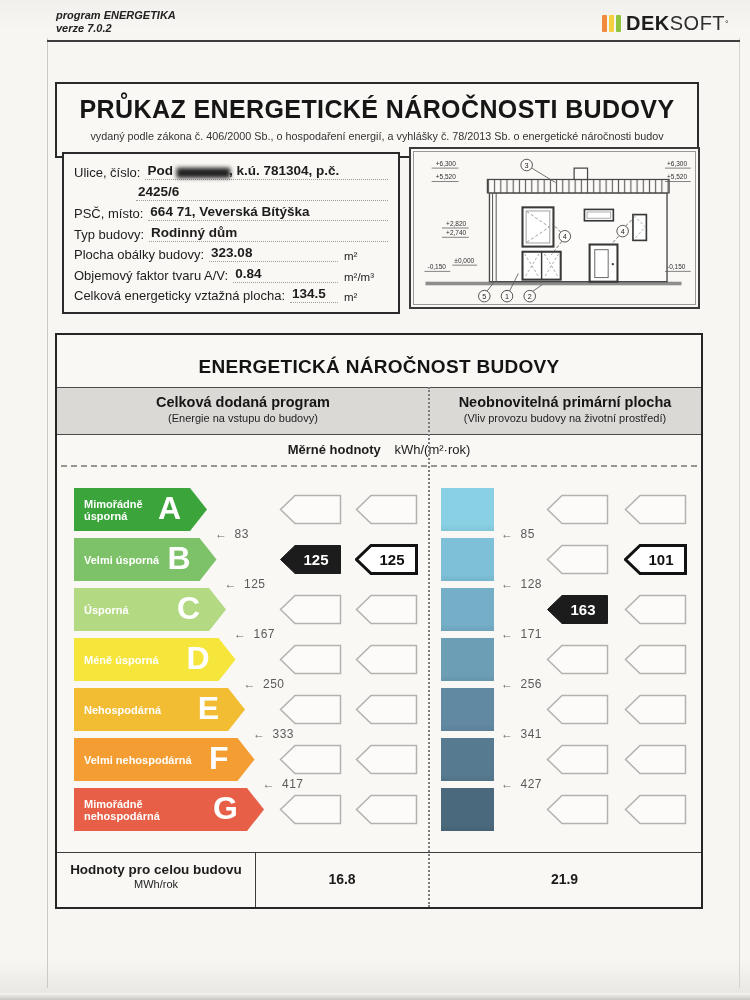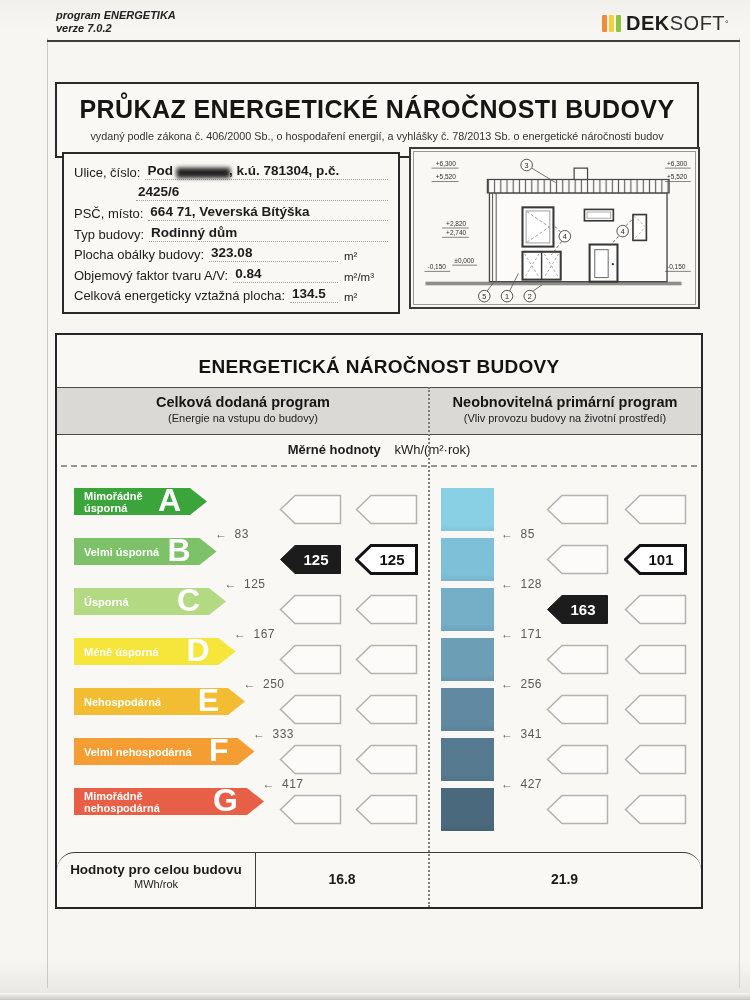--- a/index.html
+++ b/index.html
@@ -45,30 +45,30 @@
   .gcol1{width:372px;text-align:center;padding-top:6px;}
   .gcol2{flex:1;text-align:center;padding-top:6px;}
   .gcol-t{font-size:14.5px;font-weight:bold;color:#161616;}
   .gcol-s{font-size:11px;margin-top:2px;color:#222;}
   .merne{position:absolute;left:0;top:100px;width:100%;height:30px;text-align:center;padding-top:7px;box-sizing:border-box;font-size:13px;}
   .merne b{margin-right:10px;}
   .dashline{position:absolute;left:4px;right:4px;top:130px;border-top:2px dashed #98968f;}
   .vdivider{position:absolute;left:371px;top:52px;bottom:0;width:0;border-left:2px dotted #7d7d7d;}
 
   .scale{position:absolute;left:0;top:131px;width:644px;height:386px;}
-  .class-bar{position:absolute;left:17px;height:27px;
+  .class-bar{position:absolute;left:17px;height:43px;
      clip-path:polygon(0 0,calc(100% - 17px) 0,100% 50%,calc(100% - 17px) 100%,0 100%);}
   .cls-label{position:absolute;left:10px;top:50%;transform:translateY(-50%);color:#fff;font-size:11px;font-weight:bold;line-height:12.5px;}
   .cls-letter{position:absolute;right:26px;top:50%;transform:translateY(-55%);color:#fff;font-size:32px;font-weight:bold;}
   .th{position:absolute;font-size:12px;color:#5a5a5a;white-space:nowrap;letter-spacing:.5px;}
   .th .ar{margin-right:7px;color:#6a6a6a;}
   .blue-seg{position:absolute;left:384px;width:53px;height:43px;}
   .arrow-wrap{position:absolute;width:63px;height:31px;}
 
-  .footband{position:absolute;left:0;right:0;top:517px;bottom:0;border-top:1.8px solid #3c3c3c;display:flex;border-radius:18px;}
+  .footband{position:absolute;left:0;right:0;top:517px;bottom:0;border-top:1.8px solid #3c3c3c;display:flex;}
   .foot-label{width:199px;border-right:1.5px solid #3c3c3c;text-align:center;padding-top:9px;box-sizing:border-box;}
   .foot-label .l1{font-size:13.5px;font-weight:bold;}
   .foot-label .l2{font-size:11px;margin-top:1px;}
   .foot-v1{width:172px;text-align:center;padding-top:18px;font-size:14px;font-weight:bold;}
   .foot-v2{flex:1;text-align:center;padding-top:18px;font-size:14px;font-weight:bold;}
 
   .scan-bottom{position:absolute;left:0;right:0;bottom:0;height:7px;background:linear-gradient(#f7f6f3,#c8c6c2);}
 </style>
 </head>
 <body>
@@ -213,21 +213,21 @@
 
   <div class="mainbox">
     <div class="e-title">ENERGETICKÁ NÁROČNOST BUDOVY</div>
 
     <div class="grayband">
       <div class="gcol1">
         <div class="gcol-t">Celková dodaná program</div>
         <div class="gcol-s">(Energie na vstupu do budovy)</div>
       </div>
       <div class="gcol2">
-        <div class="gcol-t">Neobnovitelná primární program</div>
+        <div class="gcol-t">Neobnovitelná primární plocha</div>
         <div class="gcol-s">(Vliv provozu budovy na životní prostředí)</div>
       </div>
     </div>
 
     <div class="merne">
       <b>Měrné hodnoty</b>
       <span>kWh/(m²·rok)</span>
     </div>
     <div class="dashline"></div>
 

